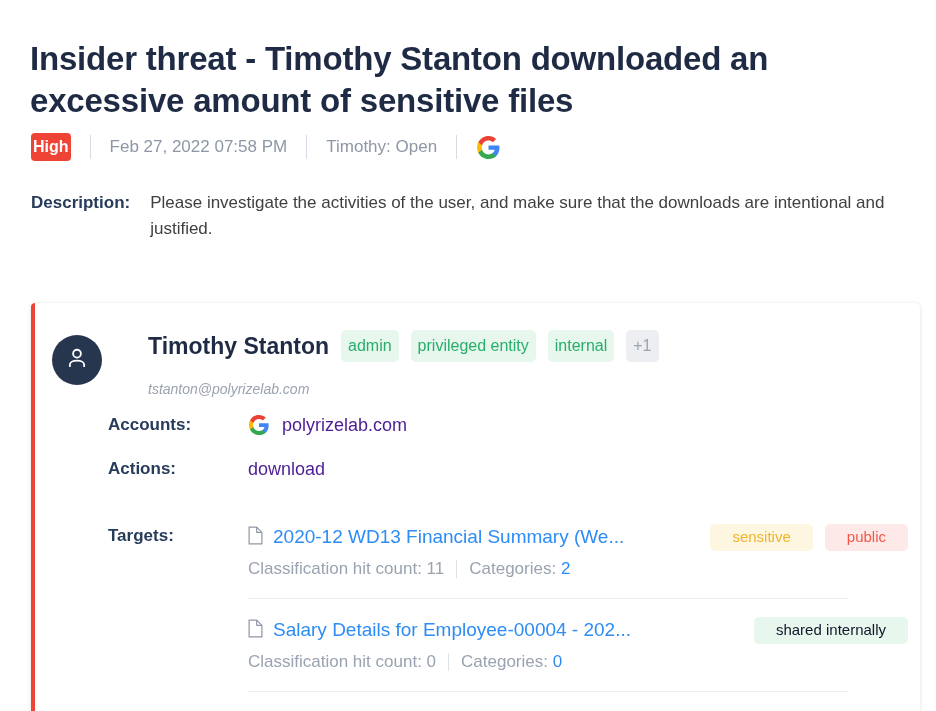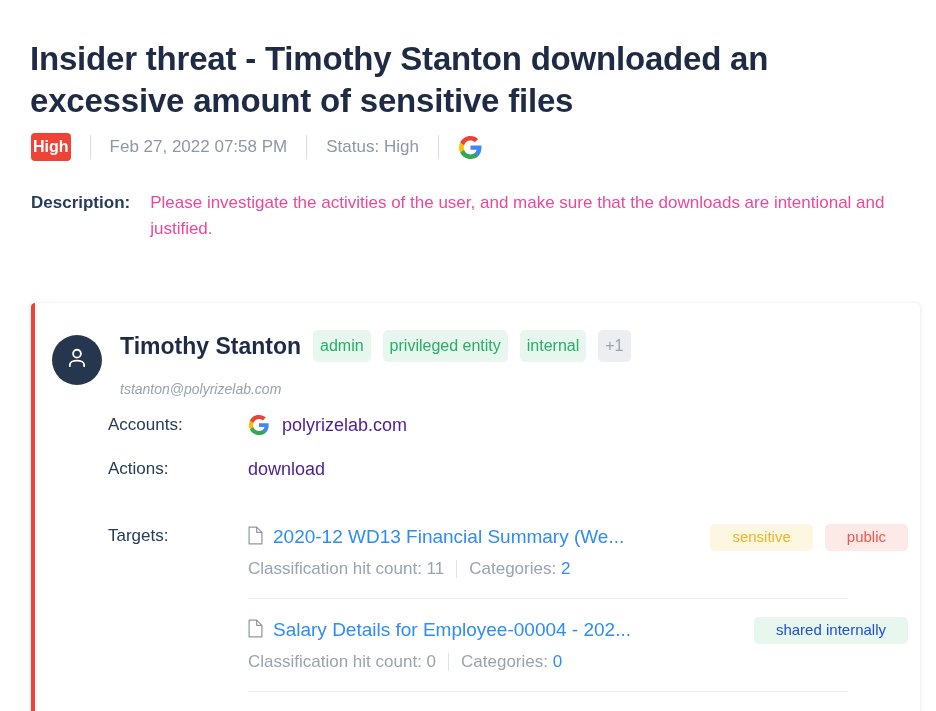--- a/index.html
+++ b/index.html
@@ -68,21 +68,21 @@
   .desc-label {
     font-size: 17px;
     font-weight: 700;
     color: #273b5b;
     line-height: 26px;
     white-space: nowrap;
     margin-right: 20px;
   }
   .desc-text {
     font-size: 17px;
-    color: #ec4899;
+    color: #404040;
     line-height: 26px;
     max-width: 740px;
   }
 
   
   .entity-card {
     position: absolute;
     left: 31px; top: 303px;
     width: 889px; height: 420px;
     background: #ffffff;
@@ -96,20 +96,21 @@
     width: 4px; height: 100%;
     background: #ef4435;
     border-radius: 3px 0 0 3px;
   }
 
   .entity-header {
     position: absolute;
     left: 21px; top: 28px;
     display: flex;
     align-items: flex-start;
+    gap: 28px;
   }
   .avatar {
     width: 50px; height: 50px;
     border-radius: 50%;
     background: #27364f;
     display: flex;
     align-items: center;
     justify-content: center;
     flex: 0 0 50px;
     margin-top: 4px;
@@ -150,21 +151,21 @@
 
   
   .detail-row {
     position: absolute;
     display: flex;
     align-items: flex-start;
     left: 77px;
   }
   .detail-label {
     font-size: 17px;
-    font-weight: 400;
+    font-weight: 700;
     color: #273b5b;
     line-height: 24px;
     width: 140px;
     flex: 0 0 140px;
     white-space: nowrap;
   }
   .detail-value {
     font-size: 18px;
     color: #4c1d95;
     line-height: 24px;
@@ -199,21 +200,21 @@
     align-items: center;
     border-radius: 5px;
     font-size: 15px;
     line-height: 18px;
     padding: 4px 22px 5px;
     white-space: nowrap;
     margin-left: 12px;
   }
   .tag.sensitive { background: #fdf6e0; color: #f0b429; }
   .tag.public    { background: #fde9e7; color: #f1584b; }
-  .tag.shared    { background: #e7f7ee; color: #1d4ed8; }
+  .tag.shared    { background: #e7f7ee; color: #0f172a; }
 
   .target-sub {
     display: flex;
     align-items: center;
     margin-top: 8px;
     font-size: 17px;
     color: #9aa3b0;
     line-height: 22px;
   }
   .sub-sep {
@@ -235,21 +236,21 @@
 
 <div class="page">
 
   <h1 class="alert-title">Insider threat - Timothy Stanton downloaded an excessive amount of sensitive files</h1>
 
   <div class="meta-row">
     <span class="sev-badge">High</span>
     <span class="meta-sep"></span>
     <span class="meta-text">Feb 27, 2022 07:58 PM</span>
     <span class="meta-sep"></span>
-    <span class="meta-text">Status: High</span>
+    <span class="meta-text">Timothy: Open</span>
     <span class="meta-sep"></span>
     <span>
       <svg class="g-logo" width="25" height="25" viewBox="0 0 48 48" aria-hidden="true">
         <path fill="#4285F4" d="M45.12 24.5c0-1.56-.14-3.06-.4-4.5H24v8.51h11.84c-.51 2.75-2.06 5.08-4.39 6.64v5.52h7.11c4.16-3.83 6.56-9.47 6.56-16.17z"></path>
         <path fill="#34A853" d="M24 46c5.94 0 10.92-1.97 14.56-5.33l-7.11-5.52c-1.97 1.32-4.49 2.1-7.45 2.1-5.73 0-10.58-3.87-12.31-9.07H4.34v5.7C7.96 41.07 15.4 46 24 46z"></path>
         <path fill="#FBBC05" d="M11.69 28.18C11.25 26.86 11 25.45 11 24s.25-2.86.69-4.18v-5.7H4.34C2.85 17.09 2 20.45 2 24s.85 6.91 2.34 9.88l7.35-5.7z"></path>
         <path fill="#EA4335" d="M24 10.75c3.23 0 6.13 1.11 8.41 3.29l6.31-6.31C34.91 4.18 29.93 2 24 2 15.4 2 7.96 6.93 4.34 14.12l7.35 5.7c1.73-5.2 6.58-9.07 12.31-9.07z"></path>
       </svg>
     </span>
   </div>

